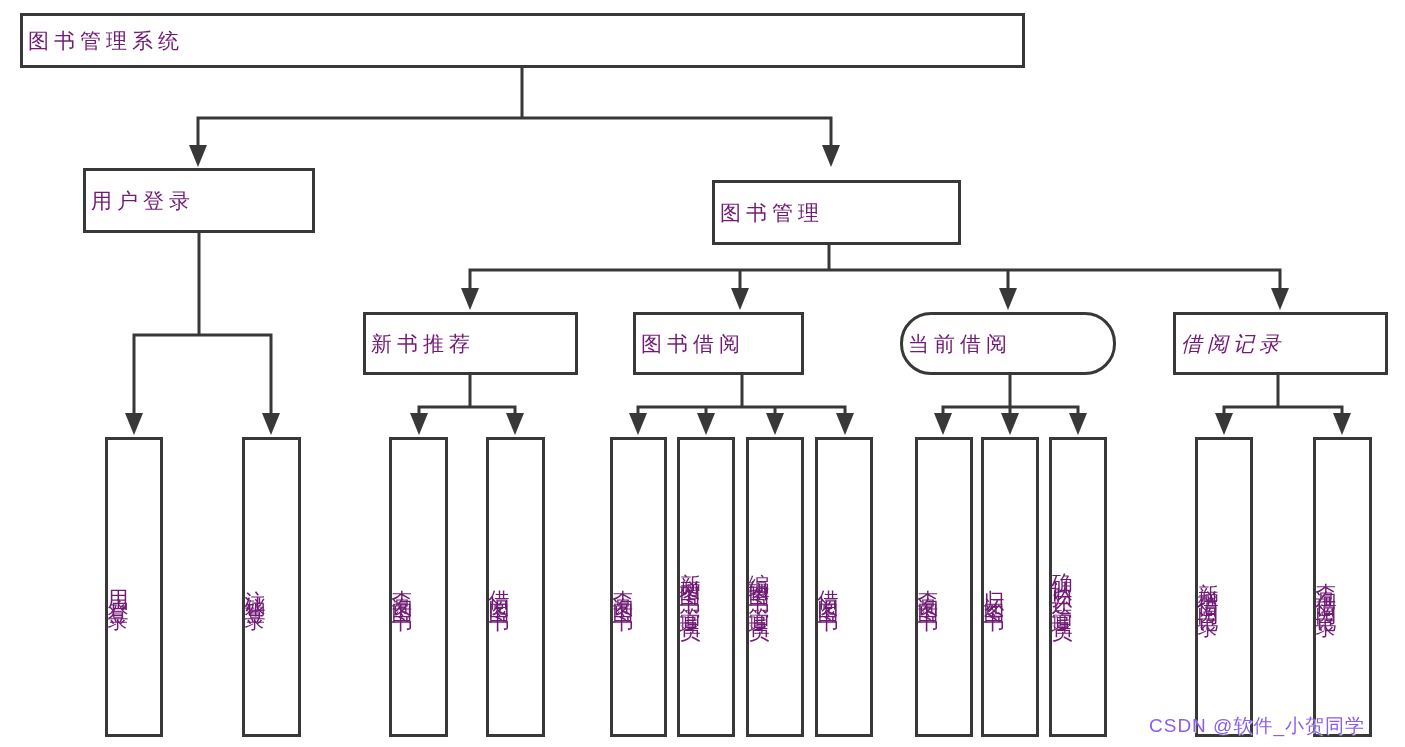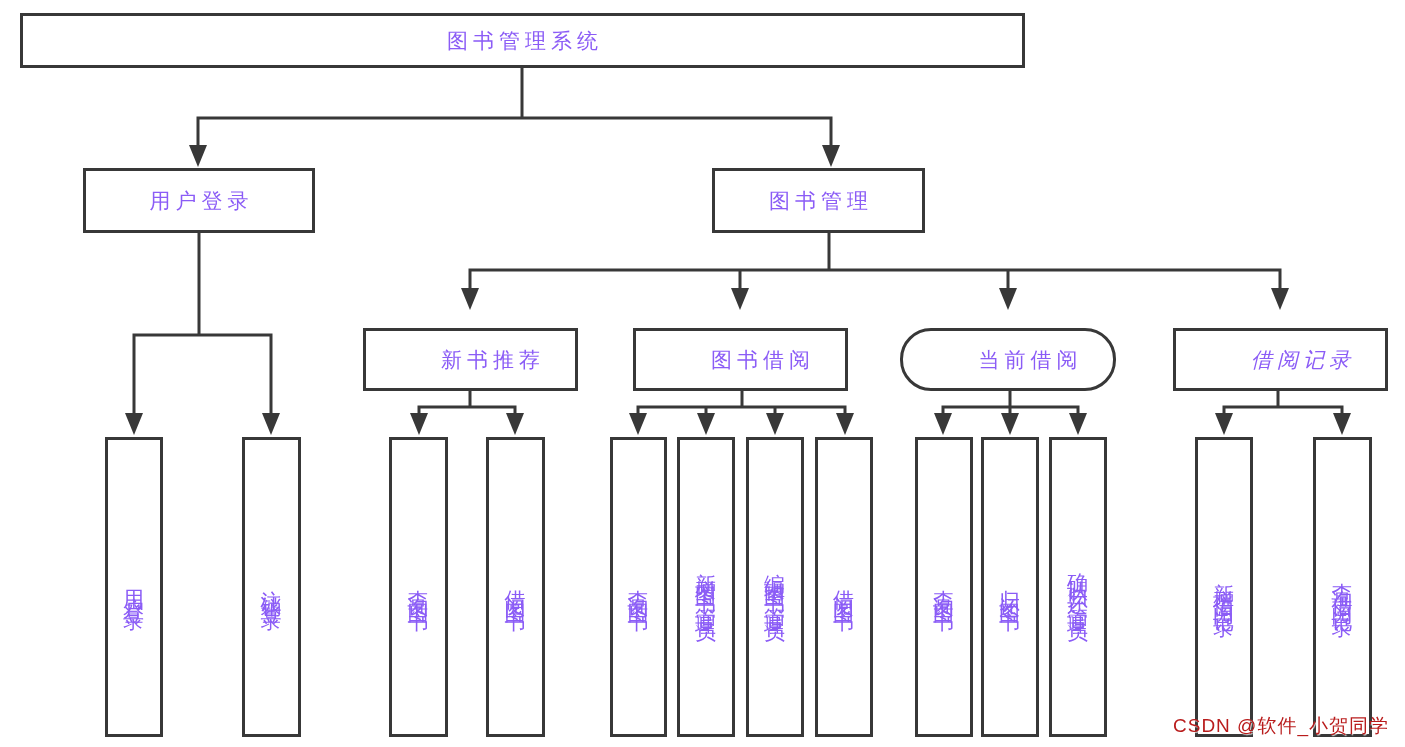--- a/index.html
+++ b/index.html
@@ -17,49 +17,49 @@
     width: 1405px; height: 747px;
     z-index: 1;
   }
   .box {
     position: absolute;
     box-sizing: border-box;
     border: 3px solid #383838;
     background: #ffffff;
     display: flex;
     align-items: center;
-    justify-content: center;
-    color: #8b5cf6;
+    justify-content: flex-start;
+    color: #701a75;
     z-index: 2;
   }
   .hlabel {
     font-size: 21px;
     letter-spacing: 5px;
     text-indent: 5px;
     white-space: nowrap;
   }
   .vlabel {
     writing-mode: vertical-rl;
     text-orientation: mixed;
     font-size: 21px;
     letter-spacing: 7px;
     line-height: 1;
     white-space: nowrap;
   }
   
   .root-box   { left: 20px;  top: 13px;  width: 1005px; height: 55px; }
   .row2       { top: 168px; height: 65px; }
-  .row3       { top: 328px; height: 63px; padding-left: 40px; }
+  .row3       { top: 312px; height: 63px; }
   .leaf       { top: 437px; height: 300px; }
   .watermark {
     position: absolute;
-    left: 1173px;
+    left: 1149px;
     top: 713px;
     font-size: 19px;
-    color: #b91c1c;
+    color: #8b5cf6;
     letter-spacing: 1px;
     white-space: nowrap;
     text-shadow: 1px 1px 1px rgba(255,255,255,0.85);
     z-index: 5;
   }
 </style>
 </head>
 <body>
 
 <div class="canvas">
@@ -122,28 +122,28 @@
     </g>
   </svg>
 
   <div class="box root-box">
     <span class="hlabel">图书管理系统</span>
   </div>
 
   <div class="box row2" style="left:83px; width:232px;">
     <span class="hlabel">用户登录</span>
   </div>
-  <div class="box row2" style="left:712px; width:213px;">
+  <div class="box row2" style="left:712px; width:249px;margin-top:12px;">
     <span class="hlabel">图书管理</span>
   </div>
 
   <div class="box row3" style="left:363px; width:215px;">
     <span class="hlabel">新书推荐</span>
   </div>
-  <div class="box row3" style="left:633px; width:215px;">
+  <div class="box row3" style="left:633px; width:171px;">
     <span class="hlabel">图书借阅</span>
   </div>
   <div class="box row3" style="left:900px; width:216px;border-radius:31px;">
     <span class="hlabel">当前借阅</span>
   </div>
   <div class="box row3" style="left:1173px; width:215px;font-style:italic;">
     <span class="hlabel">借阅记录</span>
   </div>
 
   <div class="box leaf" style="left:105px; width:58px;">

